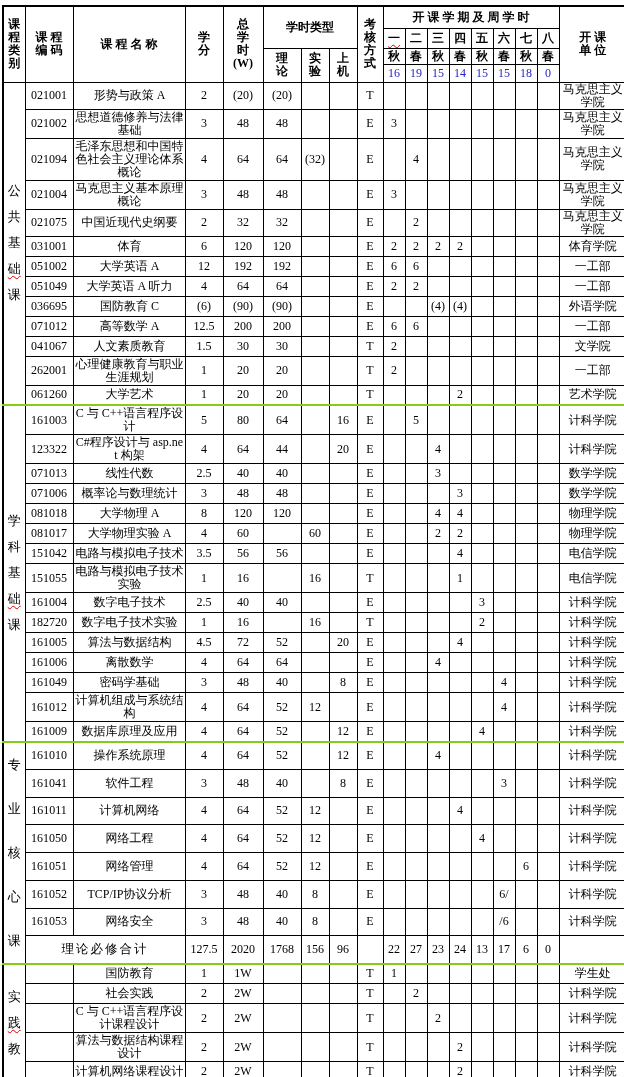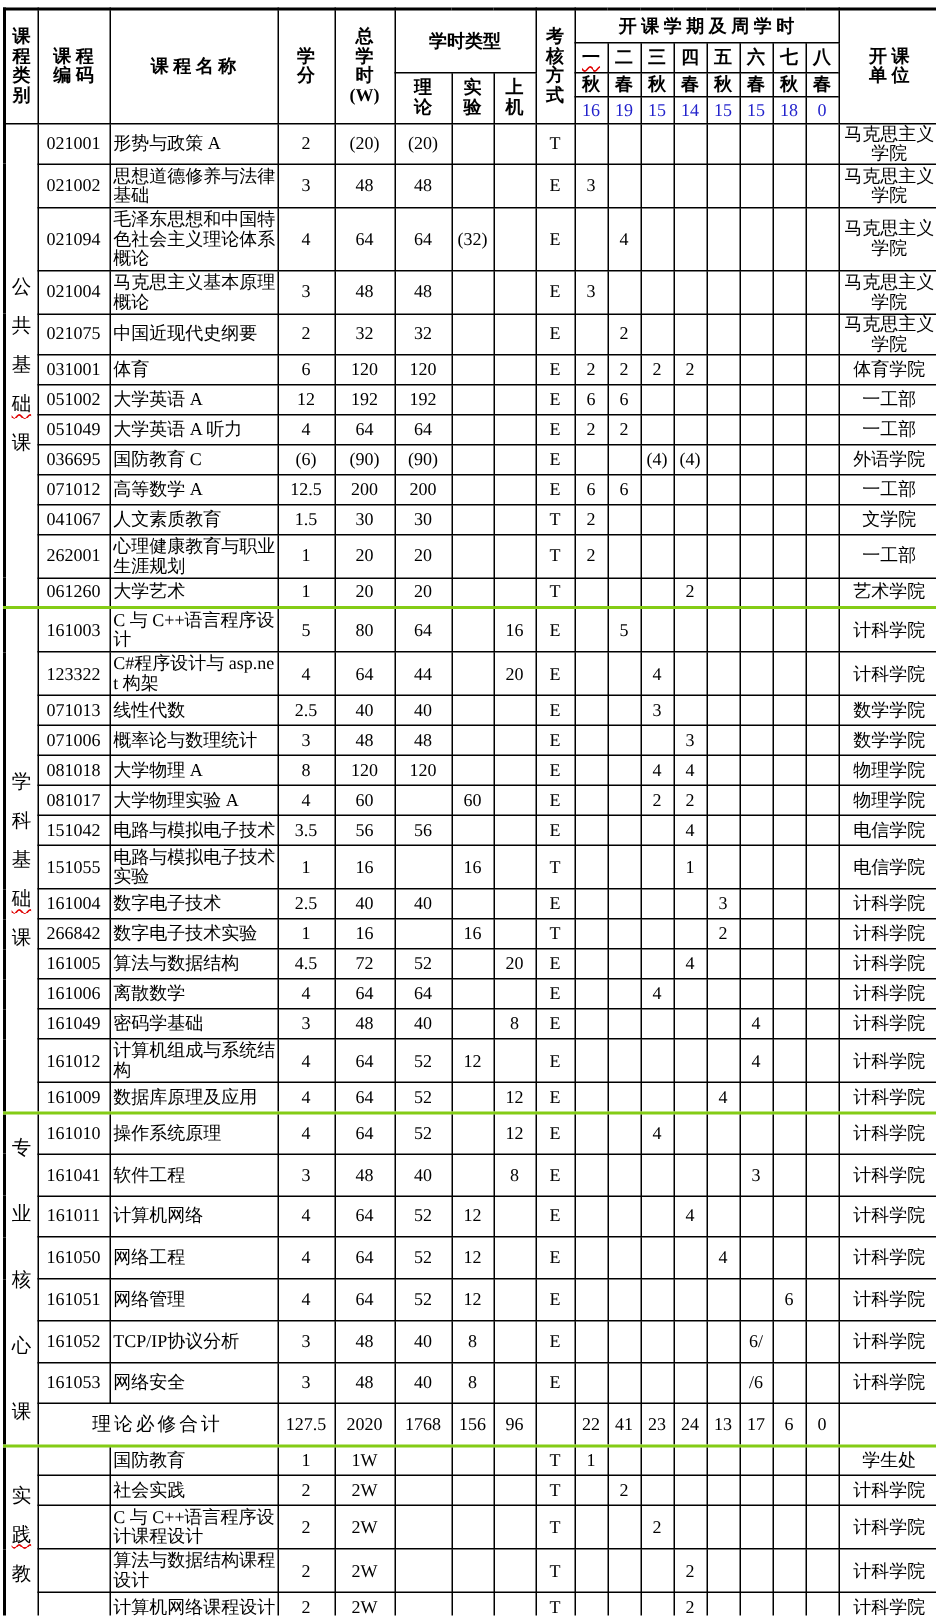--- a/index.html
+++ b/index.html
@@ -14,21 +14,21 @@
     border:2px solid #000;
   }
   .tbl td{
     border:1px solid #000;text-align:center;vertical-align:middle;
     font-size:12px;line-height:13px;padding:0;overflow:hidden;
     white-space:pre-line;word-break:break-all;
   }
   thead td{font-weight:bold;}
   tr.hr1{height:22px;} tr.hr2{height:20px;} tr.hr3{height:16px;} tr.hr4{height:18px;}
   tbody tr{height:20px;}
-  td.nm{text-align:left;padding:1px 1px 1px 2px;}
+  td.nm{text-align:center;padding:1px 1px 1px 2px;}
   td.sum-label{font-size:12.5px;letter-spacing:2px;font-weight:normal;}
   .sm{font-size:8.5px;line-height:9px;}
   td.vlabel{font-size:13px;line-height:26px;padding:0;font-weight:normal;}
   td.vlabel.s2{line-height:44px;}
   tr.thick td{border-top:2px solid #84cc16;}
   td.wk{color:#2323cc;font-weight:normal;}
   .sq{
     text-decoration:underline;
     text-decoration-style:wavy;
     text-decoration-color:#e00000;
@@ -545,21 +545,21 @@
           <td></td>
           <td></td>
           <td></td>
           <td>3</td>
           <td></td>
           <td></td>
           <td></td>
           <td>计科学院</td>
         </tr>
         <tr>
-          <td>266842</td>
+          <td>182720</td>
           <td class="nm">数字电子技术实验</td>
           <td>1</td>
           <td>16</td>
           <td></td>
           <td>16</td>
           <td></td>
           <td>T</td>
           <td></td>
           <td></td>
           <td></td>
@@ -805,21 +805,21 @@
         </tr>
         <tr>
           <td colspan="2" class="sum-label">理论必修合计</td>
           <td>127.5</td>
           <td>2020</td>
           <td>1768</td>
           <td>156</td>
           <td>96</td>
           <td></td>
           <td>22</td>
-          <td>41</td>
+          <td>27</td>
           <td>23</td>
           <td>24</td>
           <td>13</td>
           <td>17</td>
           <td>6</td>
           <td>0</td>
           <td></td>
         </tr>
         <tr class="thick">
           <td rowspan="5" class="vlabel">实

